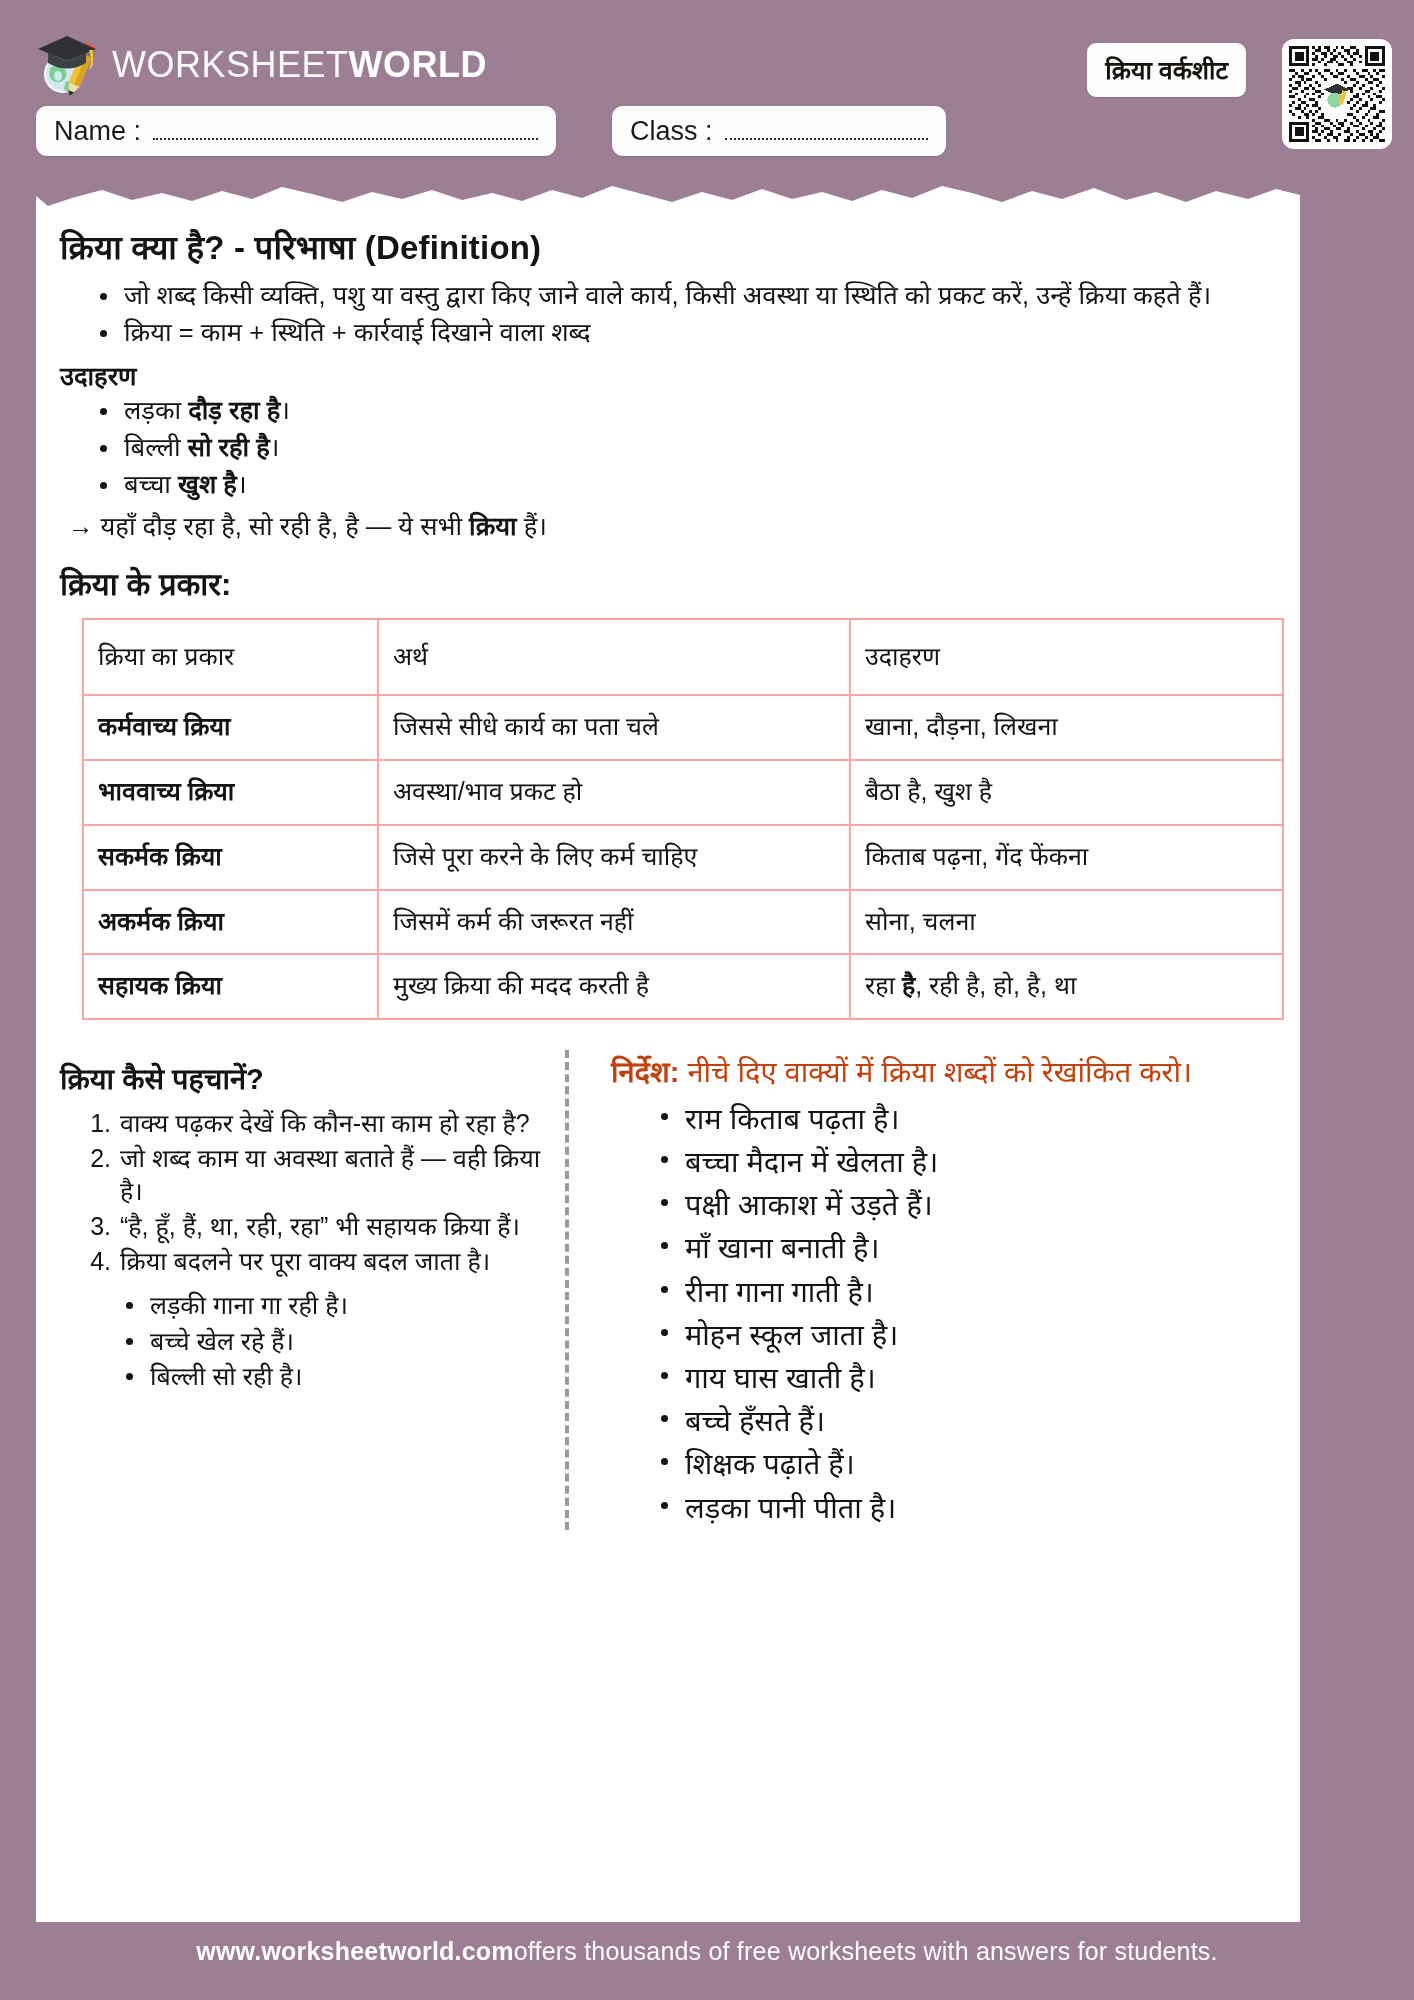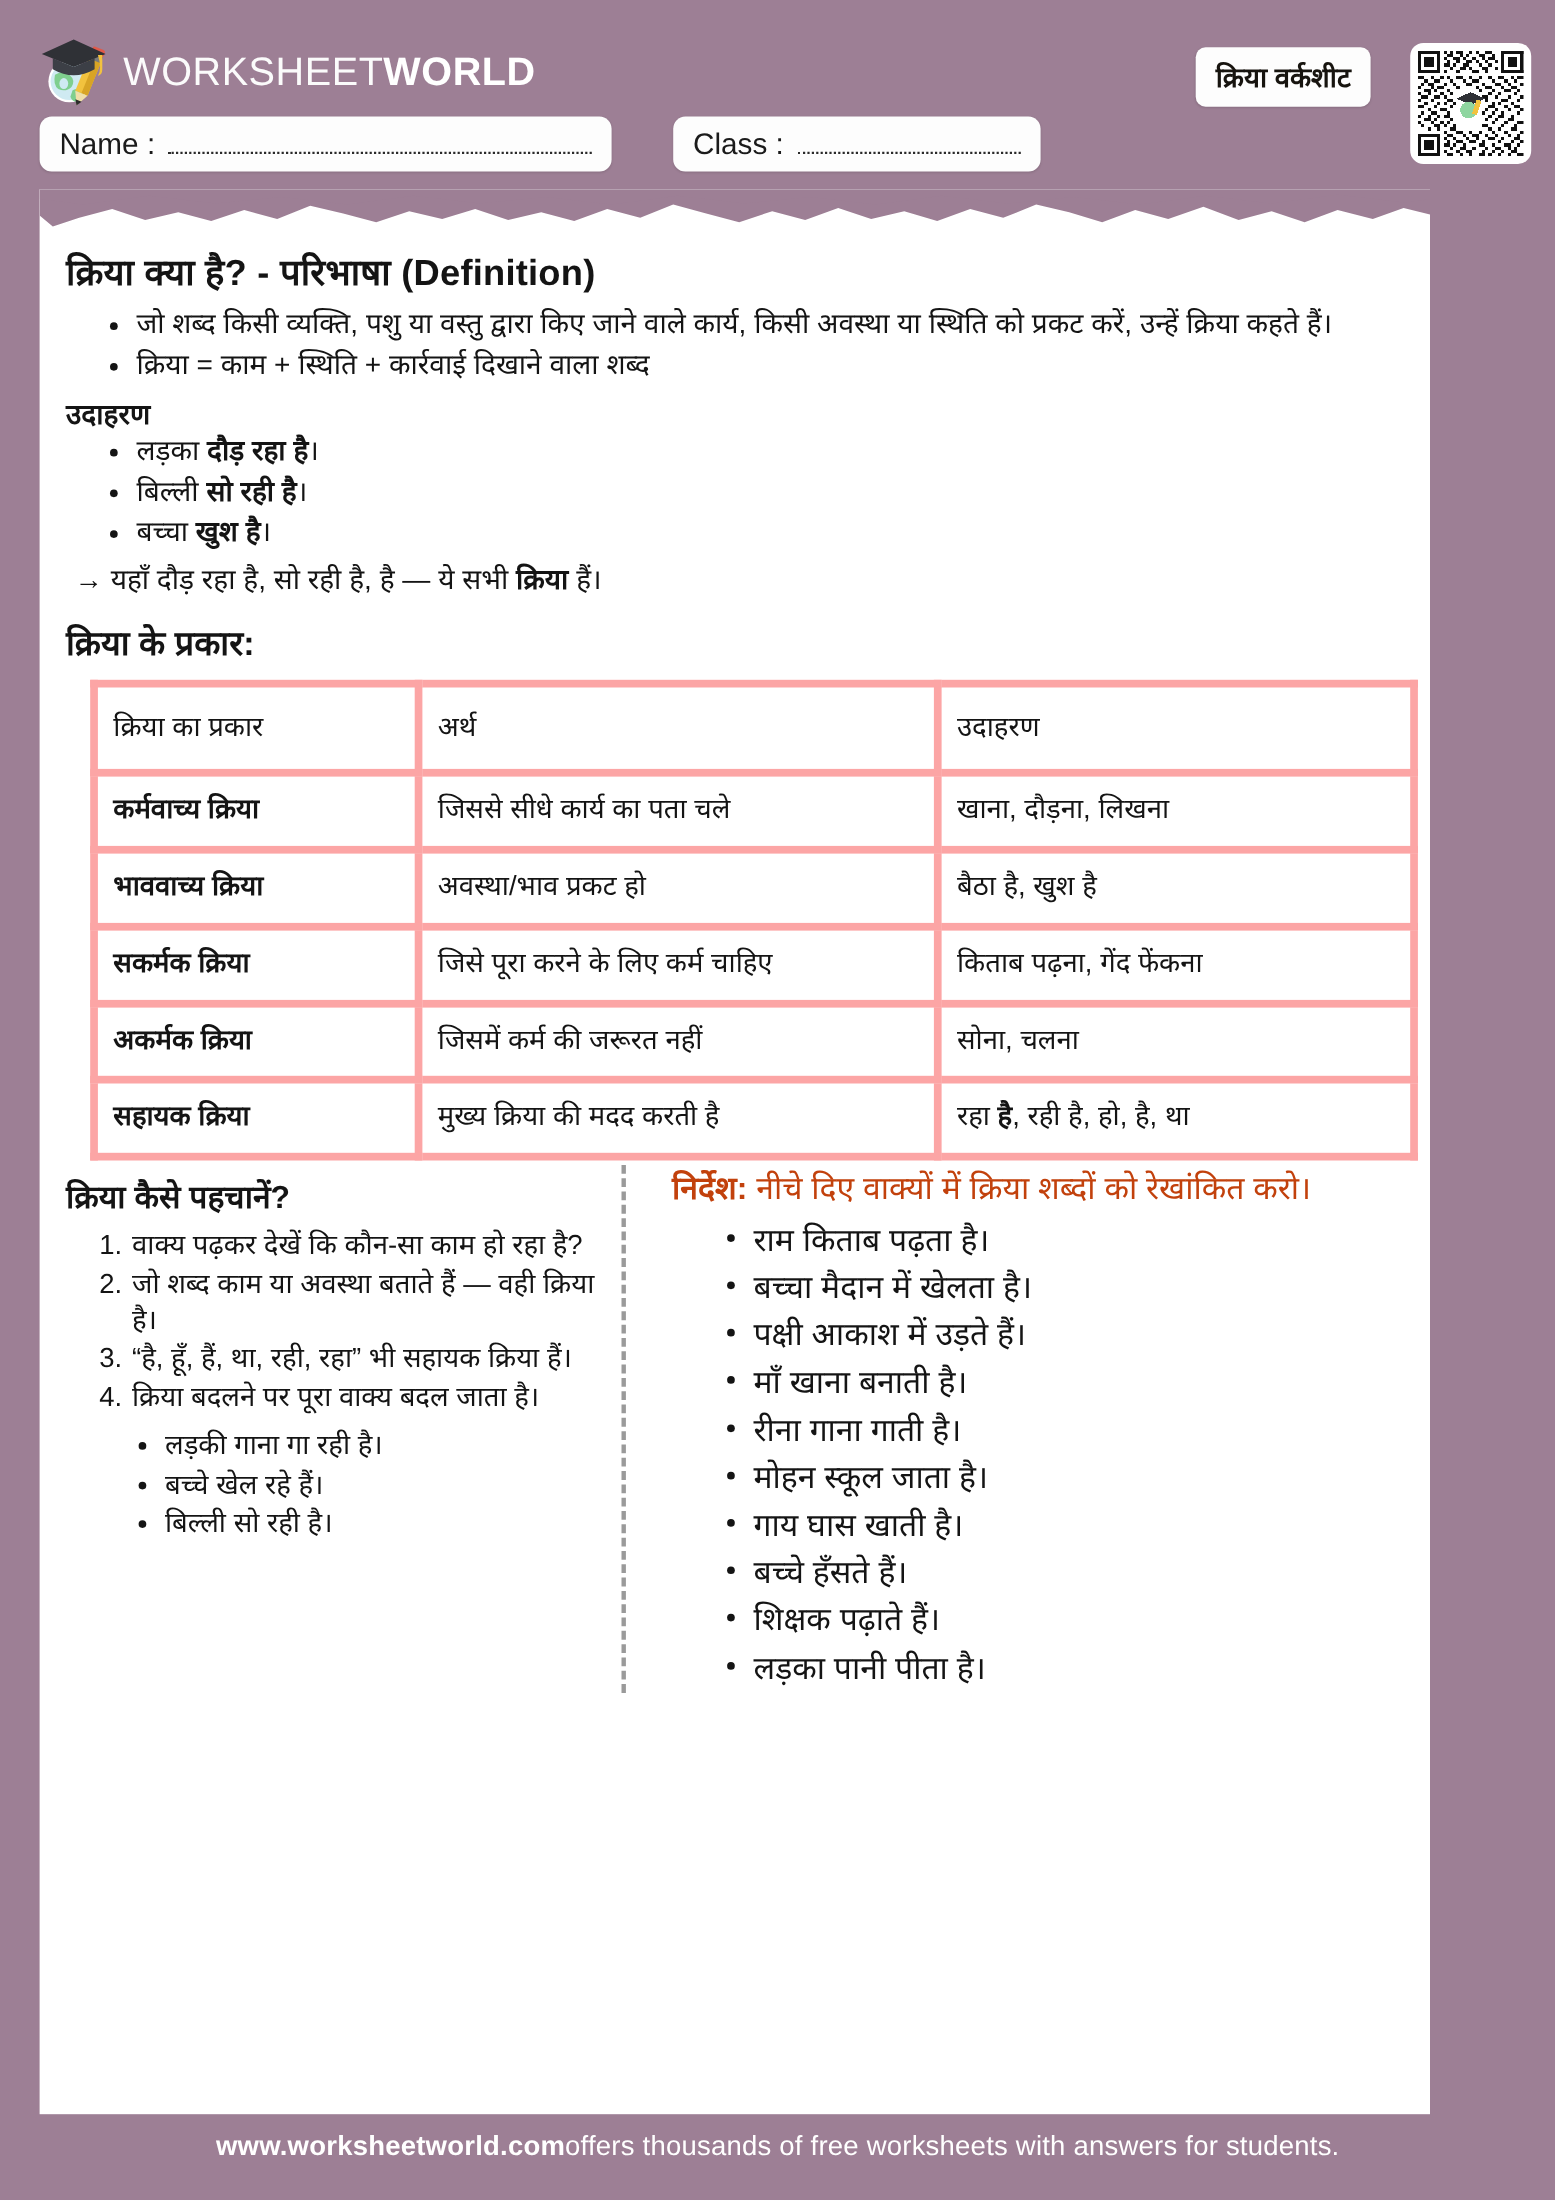--- a/index.html
+++ b/index.html
@@ -193,36 +193,37 @@
     margin: 20px 0 14px 0;
   }
 
   table.types {
     border-collapse: collapse;
     width: 1200px;
     margin-left: 22px;
     table-layout: fixed;
   }
   table.types td {
-    border: 7px solid #fca5a5;
+    border: 2px solid #fca5a5;
     padding: 16px 14px 18px;
     font-size: 25px;
     color: #141414;
     vertical-align: middle;
     line-height: 1.15;
   }
   table.types td.c0 { width: 295px; }
   table.types td.c1 { width: 472px; }
   table.types td.c2 { width: 433px; }
   table.types tr.head td { font-weight: 400; padding: 22px 14px 24px; }
   table.types td.type-name { font-weight: 700; }
 
   
   .columns {
     display: flex;
+    margin-top: 26px;
     position: relative;
   }
   .col-left {
     width: 505px;
     padding-right: 24px;
   }
   .col-divider {
     width: 0;
     border-left: 4px dashed #9a9a9a;
     margin: 4px 0 0 0;

